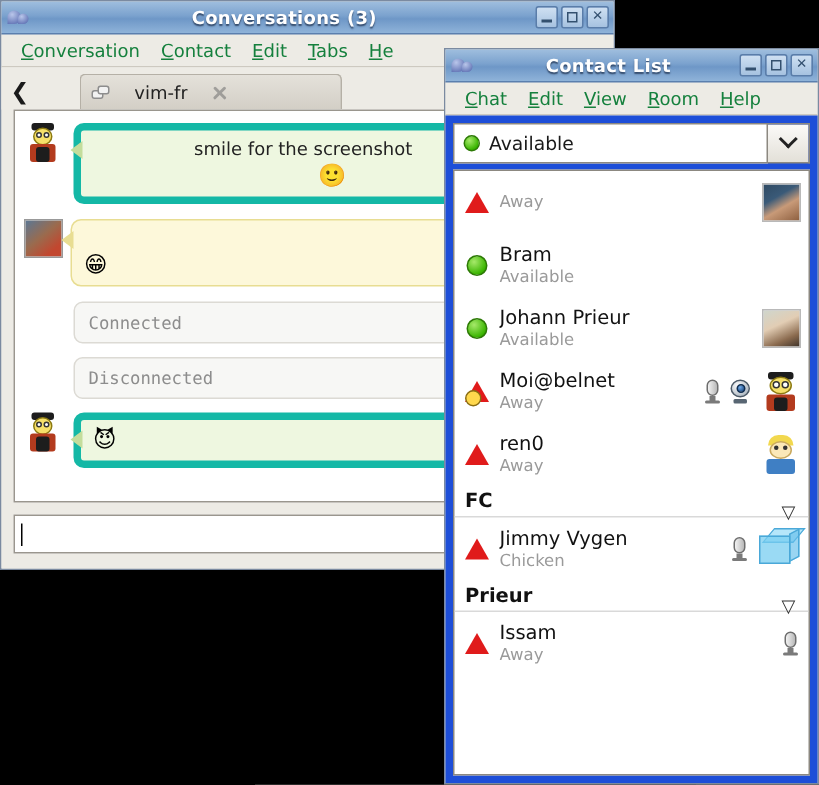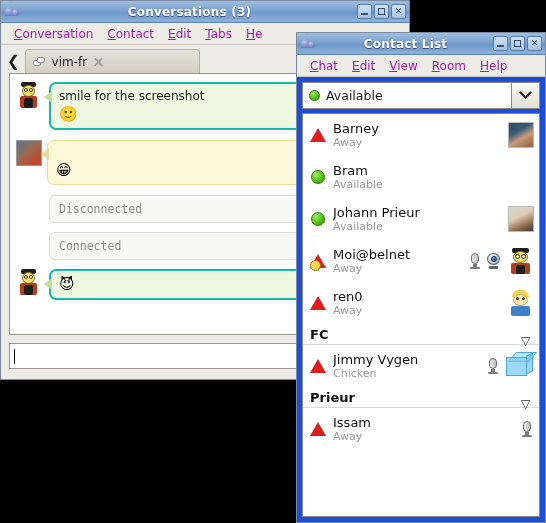--- a/index.html
+++ b/index.html
@@ -47,45 +47,46 @@
   .bmin { width: 7px; height: 2px; background: #33506f; margin-top: 5px; }
   .bmax { width: 7px; height: 7px; border: 1.5px solid #33506f; }
 
   .menubar {
     height: 22px; display: flex; align-items: center;
     background: #edebe5; gap: 0px; padding-left: 6px;
     border-bottom: 1px solid #cdc9c0;
     overflow: hidden;
   }
   .menuitem {
-    font-size: 12px; color: #a21caf; padding: 16px 7px; white-space: nowrap;
+    font-size: 12px; color: #15803d; padding: 16px 7px; white-space: nowrap;
   }
   .mn { text-decoration: underline; }
 
   
   #conv-window { left: 0; top: 0; width: 410px; height: 380px; }
   .conv-body { position: absolute; left: 0; top: 44px; right: 0; bottom: 0; background: #edebe5; }
 
   .tabstrip {
     height: 28px; display: flex; align-items: flex-end;
     padding-left: 2px; gap: 0;
     background: #edebe5;
   }
   .tabarrow {
     font-size: 15px; font-weight: bold; color: #1a1a1a;
     padding: 0 5px 4px 4px; line-height: 1;
   }
   .tab {
-    height: 24px; display: flex; align-items: center; gap: 5px;
+    height: 24px; display: flex; align-items: center; gap: 15px;
     padding: 0 7px;
     border: 1px solid #b5b0a6; border-bottom: none;
     border-radius: 4px 4px 0 0;
     font-size: 12px; color: #222;
     background: linear-gradient(to bottom, #e4e1da, #d3cfc6);
     max-width: 200px;
+    margin-left: 28px;
   }
   .tab.active {
     background: #f6f5f2;
     border-color: #b5b0a6;
     color: #111;
   }
   .tab-icon-stack { width: 14px; height: 12px; position: relative; flex: none; }
   .stk { position: absolute; border: 1px solid #8d8d8d; background: #f2f2f2; border-radius: 2px; }
   .stk1 { width: 8px; height: 6px; left: 0; top: 4px; }
   .stk2 { width: 8px; height: 6px; left: 4px; top: 1px; }
@@ -110,21 +111,21 @@
     overflow: hidden;
   }
   .chat-scroll { padding: 8px 6px 6px 6px; }
   .msg-row { display: flex; align-items: flex-start; gap: 5px; margin-bottom: 10px; }
   .avatar-sm { width: 28px; height: 30px; flex: none; position: relative; }
   .bubble {
     position: relative; flex: 1;
     border-radius: 7px; padding: 5px 8px;
     min-height: 22px;
   }
-  .bubble.green { background: #eef7e0; border: 2px solid #14b8a6; }
+  .bubble.green { background: #eef7e0; border: 5px solid #14b8a6; text-align: center; }
   .bubble.yellow { background: #fdf8da; border: 1px solid #e8dd92; }
   .bubble::before {
     content: ""; position: absolute; left: -7px; top: 7px;
     width: 0; height: 0;
     border-top: 6px solid transparent; border-bottom: 6px solid transparent;
   }
   .bubble.green::before { border-right: 8px solid #c4dd9b; }
   .bubble.yellow::before { border-right: 8px solid #e8dd92; }
   .bubble-head { display: flex; align-items: baseline; }
   .msg-text { font-size: 12px; color: #222; flex: 1; }
@@ -344,25 +345,25 @@
             <div class="bubble yellow">
               <div class="bubble-head">
                 <div class="msg-text"></div>
                 <div class="msg-sender yellow">Zdra @</div>
               </div>
               <div class="emote" style="margin-top:-16px;">😁</div>
             </div>
           </div>
 
           <div class="sys-row">
+            <div class="sys-box">Connected</div>
+          </div>
+
+          <div class="sys-row">
             <div class="sys-box">Disconnected</div>
-          </div>
-
-          <div class="sys-row">
-            <div class="sys-box">Connected</div>
           </div>
 
           <div class="msg-row">
             <div class="avatar-sm">
               <div class="sp">
                 <div class="sp-hat" style="left:5px;top:0;width:15px;height:5px;background:#1d1d1d;"></div>
                 <div class="sp-head" style="left:6px;top:3px;width:13px;height:12px;background:#f6e06a;border:1px solid #8c7a12;"></div>
                 <div class="sp-head" style="left:8px;top:6px;width:4px;height:4px;background:#fff;border:1px solid #333;"></div>
                 <div class="sp-head" style="left:13px;top:6px;width:4px;height:4px;background:#fff;border:1px solid #333;"></div>
                 <div class="sp-body" style="left:4px;top:14px;width:17px;height:12px;background:#b33b1e;"></div>
@@ -428,21 +429,20 @@
         </div>
       </div>
 
       <div class="cl-list">
 
         <div class="contact-row">
           <div class="pres-icon">
               <div class="pres-away"></div>
             </div>
           <div class="contact-text">
-            <div class="contact-name">Barney</div>
             <div class="contact-status">Away</div>
           </div>
           <div class="avatar-thumb" style="background:linear-gradient(150deg,#2f4a63 0%,#3a5a78 35%,#c89a78 60%,#8d5f3f 100%);"></div>
         </div>
 
         <div class="contact-row">
           <div class="pres-icon">
               <div class="pres-online"></div>
             </div>
           <div class="contact-text">

